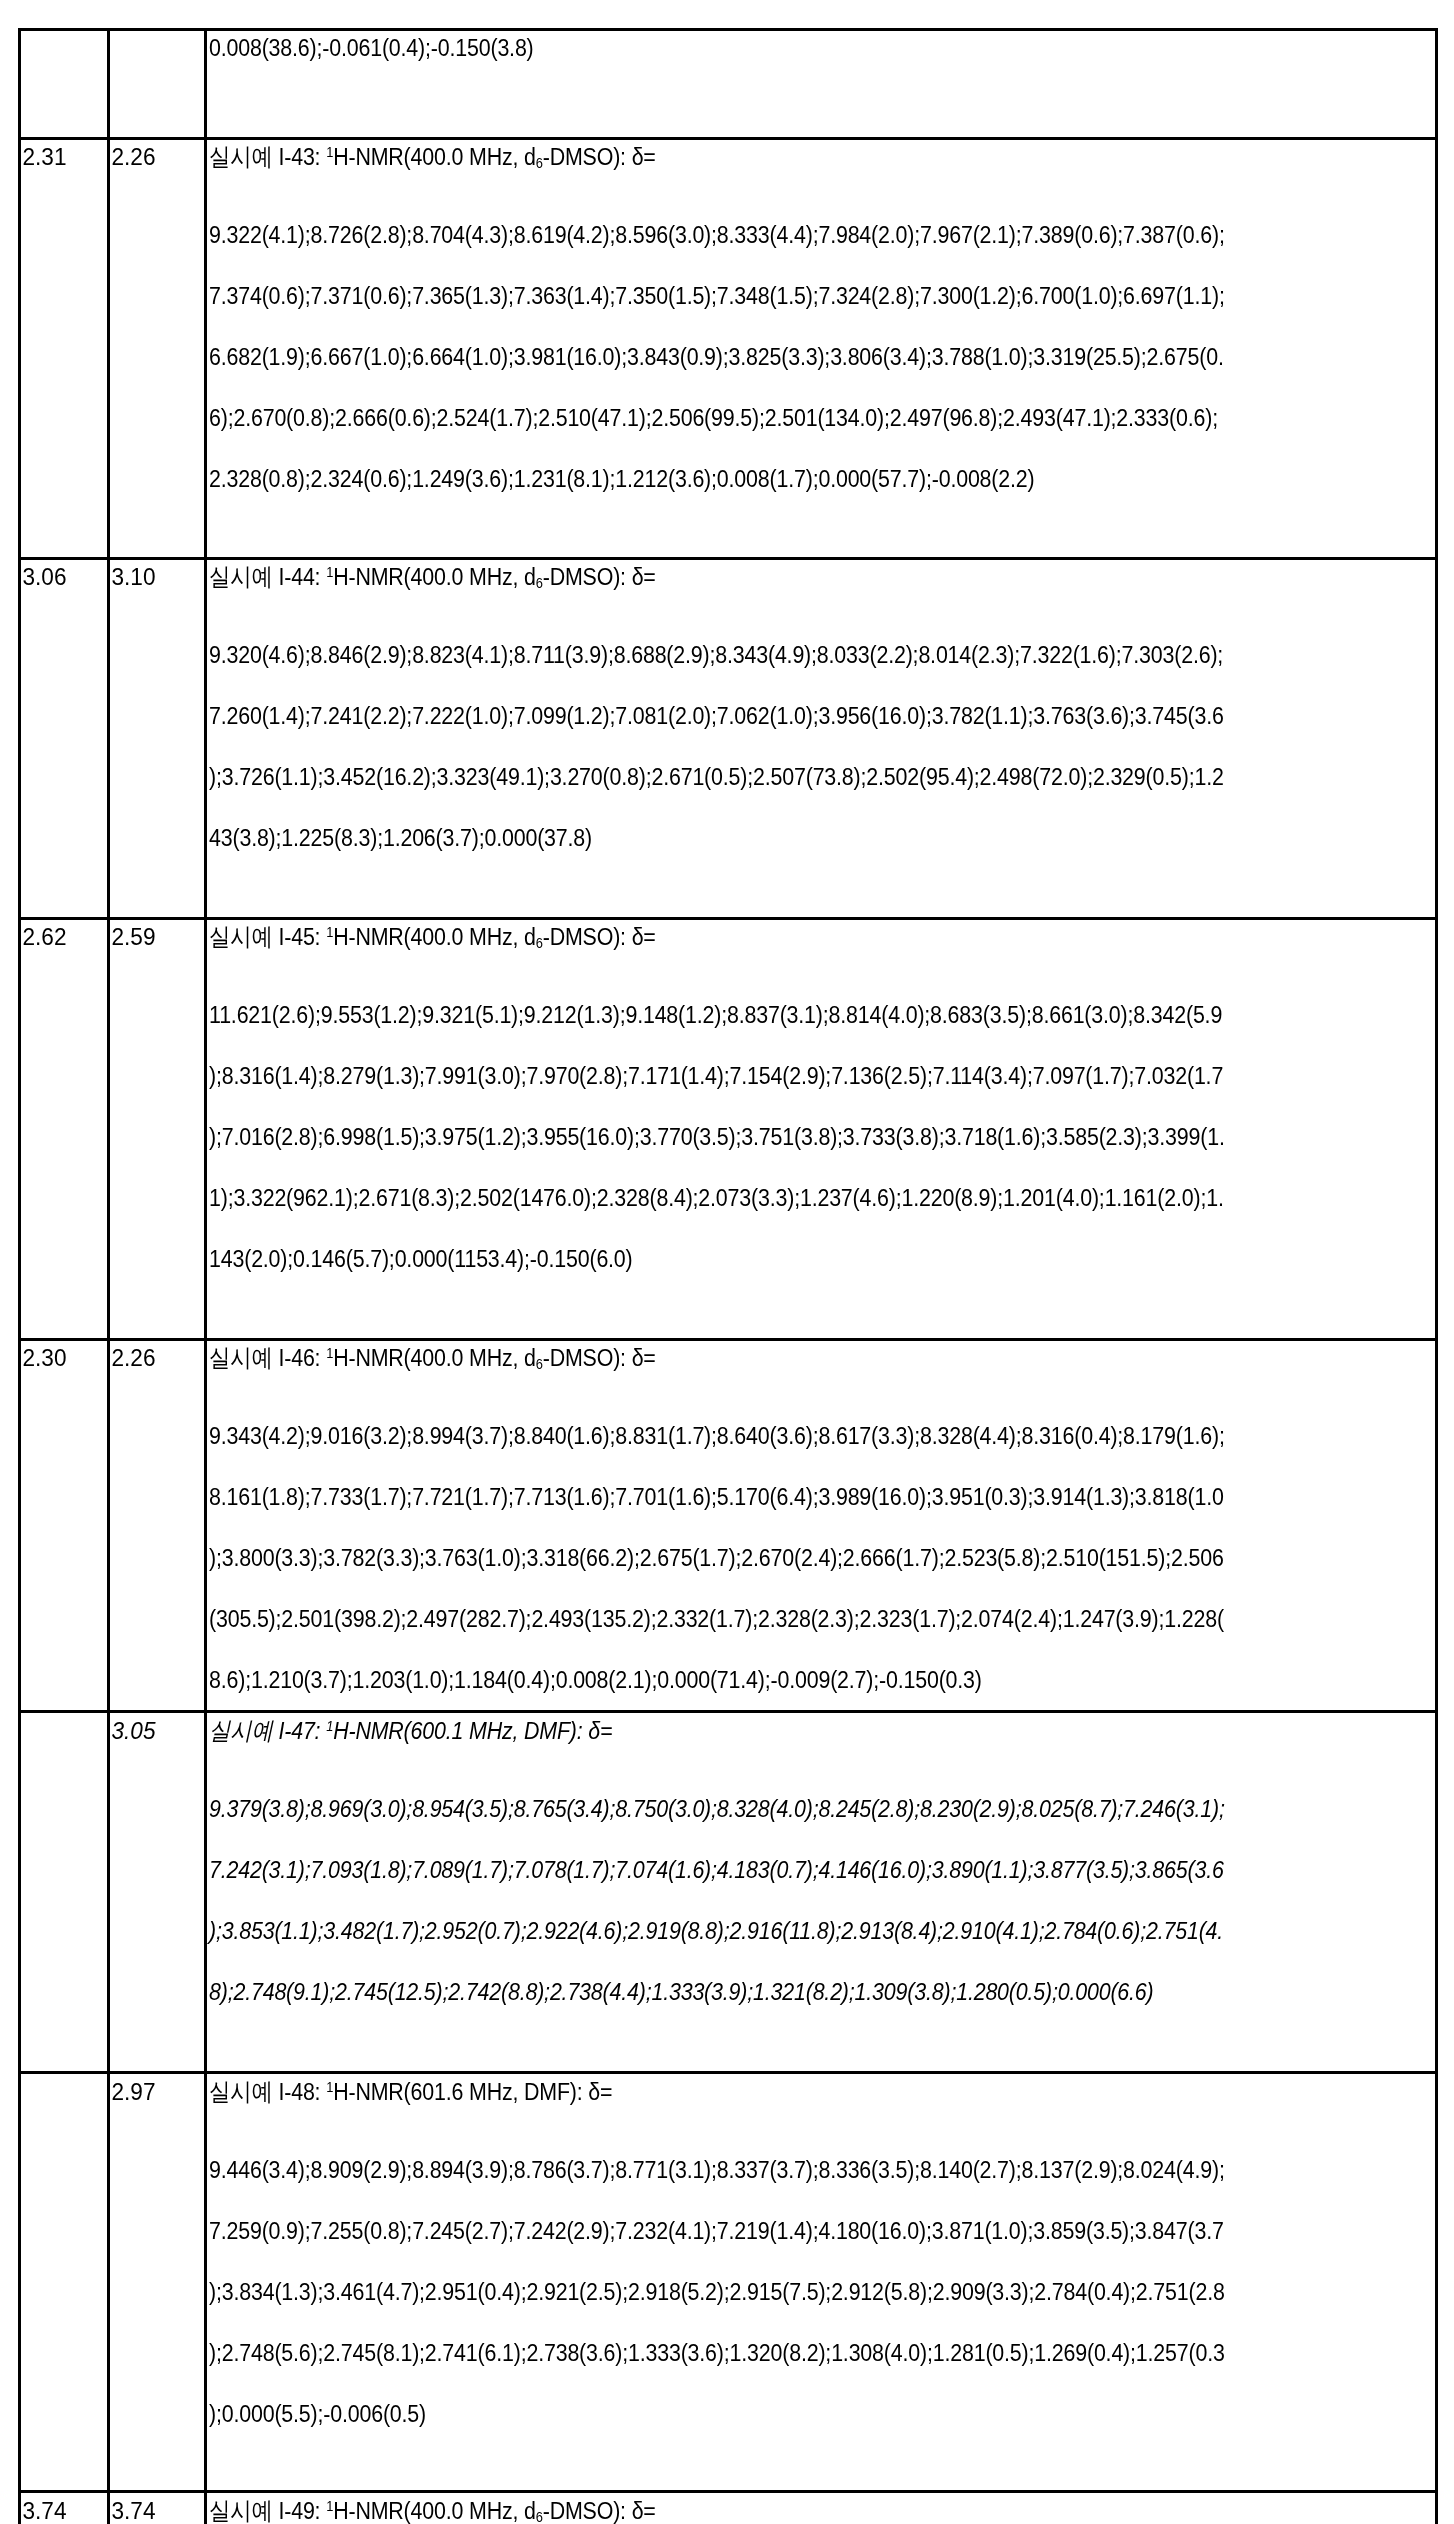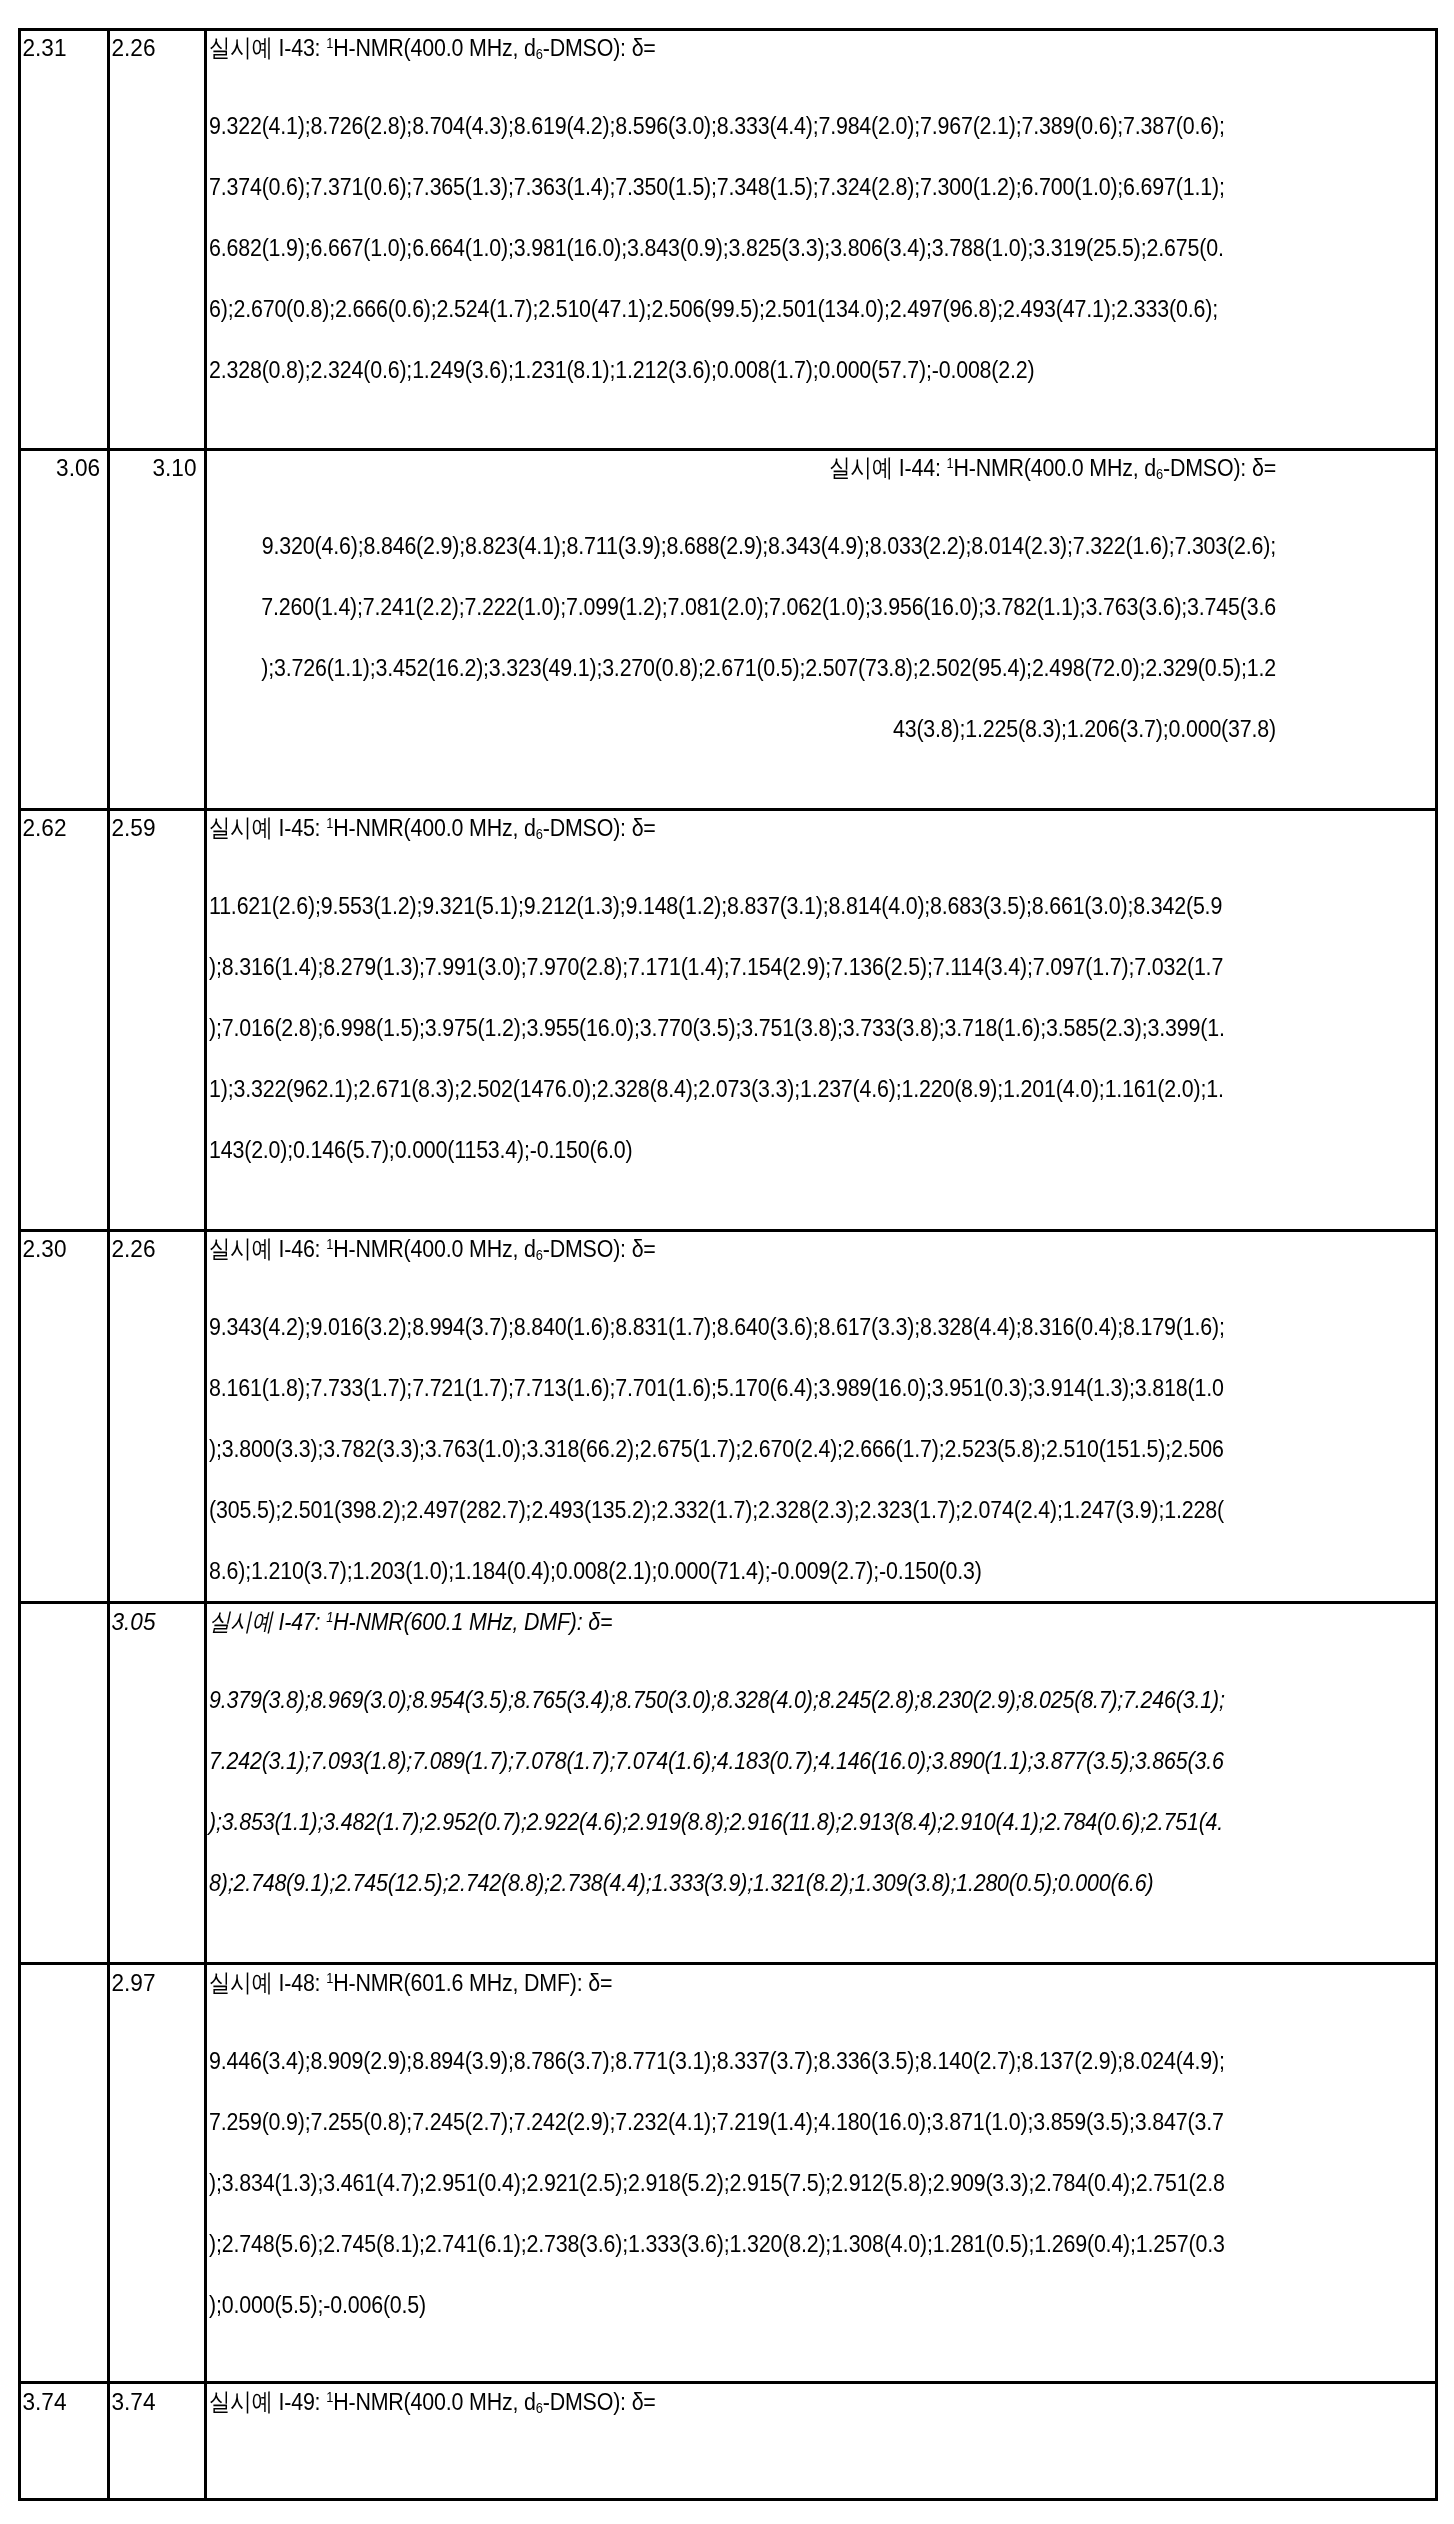--- a/index.html
+++ b/index.html
@@ -12,41 +12,54 @@
     col.c2 { width: 97px; }
     col.c3 { width: 1231px; }
     .num { font-size: 24.6px; line-height: 28px; padding: 3.3px 0 0 1.6px; white-space: nowrap;
            display: block; transform: scaleX(0.92); transform-origin: left top; }
     .txt { padding: 3.3px 0 0 1.6px; }
     .line { display: block; font-size: 24.6px; line-height: 61px; height: 61px; white-space: nowrap;
             transform: scaleX(0.87); transform-origin: left top; letter-spacing: -0.2px; }
     .line.first { line-height: 28px; height: 61px; }
     .row-0 td { height: 106px; }
     .row-1 td { height: 417px; }
-    .row-2 td { height: 357px; text-align: right; }
+    .row-2 td { height: 357px; }
     .row-3 td { height: 418px; margin-left: 34px; }
     .row-4 td { height: 229px; }
     .row-5 td { height: 358px; font-style: italic; }
     .row-6 td { height: 416px; }
     .row-7 td { height: 114px; }
     sup, sub { font-size: 14.8px; line-height: 0; }
     sup { vertical-align: 8.2px; }
     sub { vertical-align: -2.5px; }
   </style>
 </head>
 <body>
 
 <div class="page">
   <table class="nmr">
     <colgroup>
         <col class="c1">
         <col class="c2">
         <col class="c3">
       </colgroup>
     <tbody id="tbody">
+        <tr class="row-0">
+    <td>
+            <span class="num"></span>
+          </td>
+    <td>
+            <span class="num"></span>
+          </td>
+    <td>
+            <div class="txt">
+              <span class="line first">0.008(38.6);-0.061(0.4);-0.150(3.8)</span>
+            </div>
+          </td>
+  </tr>
         <tr class="row-1">
     <td>
             <span class="num">2.31</span>
           </td>
     <td>
             <span class="num">2.26</span>
           </td>
     <td>
             <div class="txt">
               <span class="line first"><span>실시예 I-43: </span><sup>1</sup><span>H-NMR(400.0 MHz, d</span><sub>6</sub><span>-DMSO): δ=</span></span>

